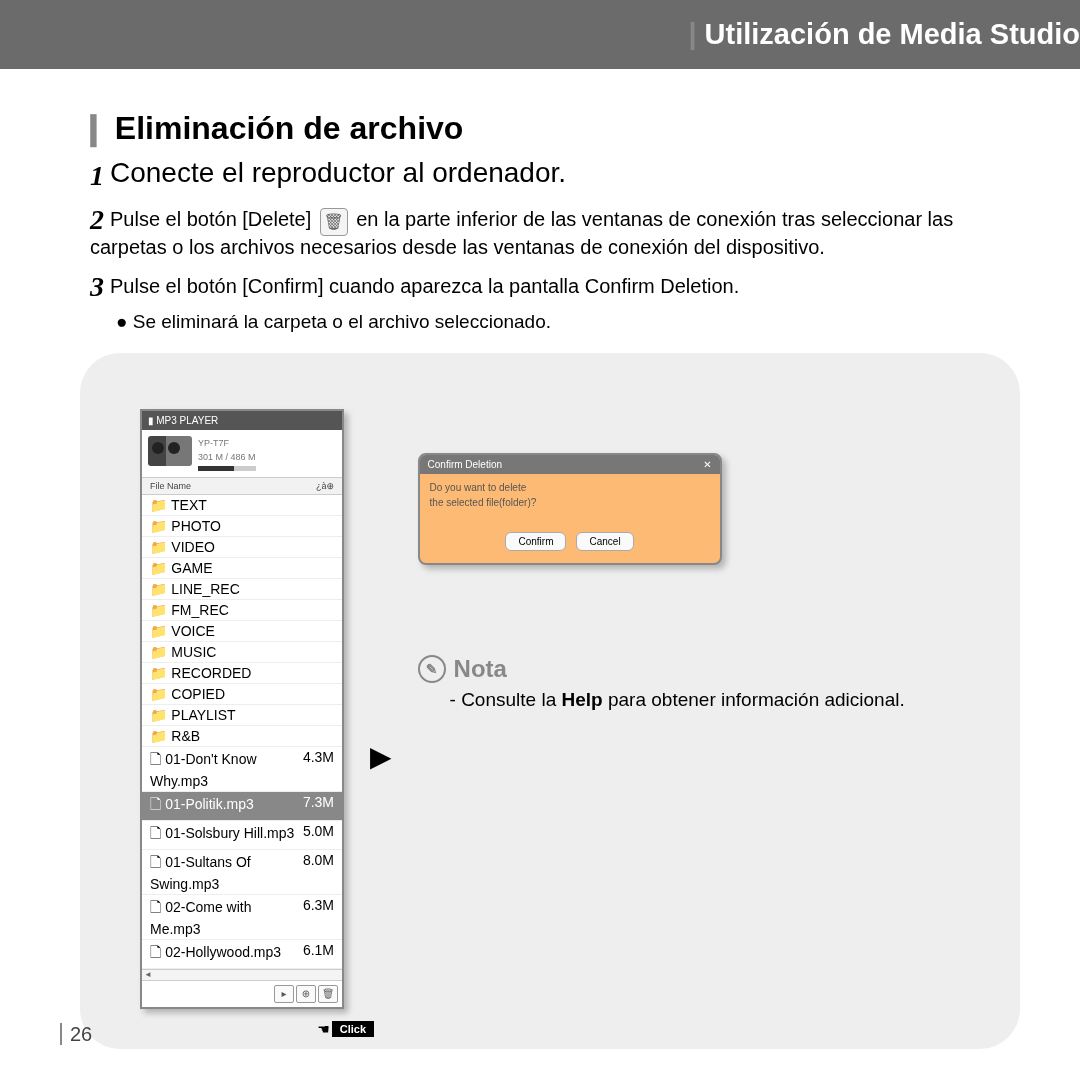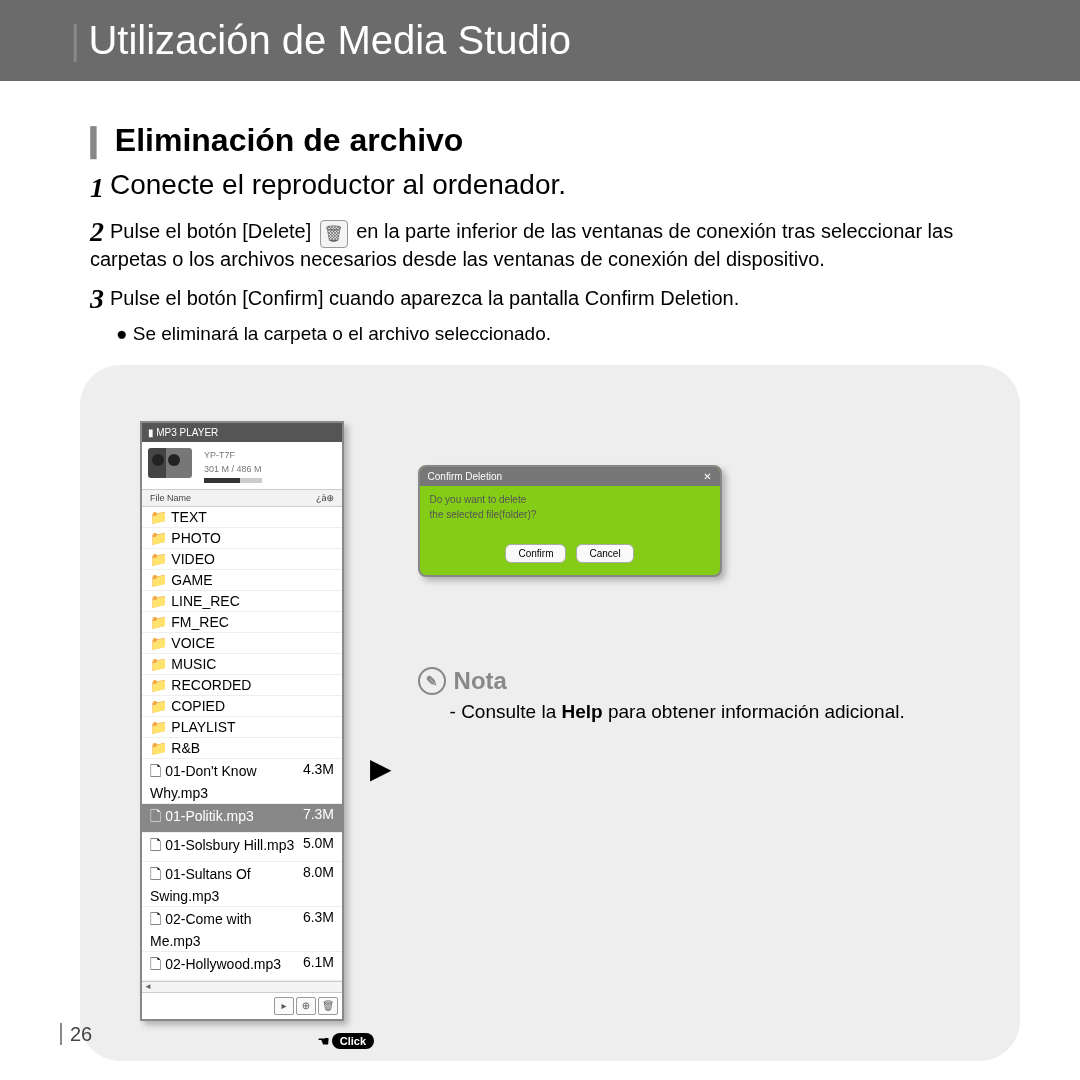--- a/index.html
+++ b/index.html
@@ -1,47 +1,47 @@
 <!DOCTYPE html>
 <html><head>
 <meta charset="utf-8">
 <style>
   html,body{margin:0;padding:0;width:1080px;height:1080px;font-family:Arial,Helvetica,sans-serif;background:#fff;color:#000;}
-  .hdr{background:#6b6b6b;color:#fff;font-size:40px;font-weight:normal;padding:18px 0 18px 70px;}
+  .hdr{background:#6b6b6b;color:#fff;font-size:29px;font-weight:bold;padding:18px 0 18px 70px;text-align:right;}
   .content{padding:20px 60px 0 80px;}
   .subhdr{font-size:32px;font-weight:bold;margin:20px 0 10px 0;}
   .pipe{color:#888;margin-right:8px;}
   .steps{margin-left:10px;}
   .step{margin:6px 0 12px 0;}
   .bnum{font-family:"Times New Roman",serif;font-style:italic;font-weight:bold;font-size:28px;margin-right:6px;vertical-align:-3px;}
   .stext{font-size:28px;}
   .stext2{font-size:20px;}
   .trash-btn{display:inline-block;width:26px;height:26px;border:1px solid #999;border-radius:4px;text-align:center;line-height:26px;vertical-align:middle;font-size:16px;margin:0 4px;background:#f4f4f4;color:#666;}
   .bullet-line{margin-left:26px;font-size:19px;margin-top:8px;}
   .figarea{background:#eee;border-radius:40px;margin:20px 0;padding:30px 30px 40px 60px;display:flex;gap:26px;position:relative;}
   .playerwin{width:200px;background:#fff;border:2px solid #888;box-shadow:4px 4px 6px rgba(0,0,0,.25);font-size:10px;margin-top:26px;}
   .ptitle{background:#555;color:#fff;padding:4px 6px;font-size:10px;}
-  .devbox{display:flex;gap:12px;padding:6px;border-bottom:1px solid #ccc;}
+  .devbox{display:flex;gap:6px;padding:6px;border-bottom:1px solid #ccc;}
   .devimg{width:44px;height:30px;background:linear-gradient(90deg,#444 40%,#777 40%);border-radius:3px;position:relative;}
   .devimg:before{content:"";position:absolute;left:4px;top:6px;width:12px;height:12px;border-radius:50%;background:#222;}
   .devimg:after{content:"";position:absolute;left:20px;top:6px;width:12px;height:12px;border-radius:50%;background:#222;}
   .devinfo{font-size:9px;color:#777;line-height:14px;}
   .flhdr{display:flex;justify-content:space-between;padding:3px 8px;background:#f2f2f2;border-bottom:1px solid #ccc;font-size:9px;color:#444;align-items:center;}
   .frow{display:flex;justify-content:space-between;padding:2px 8px;font-size:14px;border-bottom:1px solid #eee;}
   .frow.sel{background:#888;color:#fff;}
   .scrollspace{height:10px;background:#f4f4f4;border-top:1px solid #ccc;position:relative;}
   .scrollspace:before{content:"◄";position:absolute;left:2px;font-size:8px;color:#666;}
   .btnrow{display:flex;justify-content:flex-end;gap:2px;padding:4px;border-top:1px solid #ccc;}
   .mini{width:18px;height:16px;border:1px solid #999;border-radius:2px;font-size:10px;text-align:center;line-height:15px;background:#fafafa;color:#555;}
   .clickbadge{position:absolute;bottom:-28px;right:-30px;display:flex;align-items:center;gap:2px;}
-  .cbubble{background:#000;color:#fff;border-radius:8px;padding:2px 8px;font-size:11px;font-weight:bold;}
+  .cbubble{background:#000;color:#fff;border-radius:0;padding:2px 8px;font-size:11px;font-weight:bold;}
   .hand{font-size:14px;}
   .arrow{font-size:28px;align-self:center;margin-top:120px;}
   .rightcol{display:flex;flex-direction:column;gap:50px;flex:1;}
-  .dlg{width:300px;border:2px solid #888;border-radius:8px;background:#84cc16;box-shadow:4px 4px 6px rgba(0,0,0,.25);margin-top:70px;align-self:flex-start;}
+  .dlg{width:300px;border:2px solid #888;border-radius:8px;background:#fdba74;box-shadow:4px 4px 6px rgba(0,0,0,.25);margin-top:70px;align-self:flex-start;}
   .dlgtitle{background:#777;color:#fff;font-size:10px;padding:4px 8px;border-radius:6px 6px 0 0;display:flex;justify-content:space-between;}
   .dlgbody{padding:4px 10px 12px 10px;text-align:left;font-size:10px;color:#555;}
   .dlgbody p{margin:4px 0;}
   .dlgbtns{display:flex;justify-content:center;gap:10px;padding:8px 0 12px 0;}
   .dbtn{border:1px solid #aaa;border-radius:6px;padding:3px 12px;font-size:10px;background:#fafafa;}
   .note{color:#888;font-size:24px;font-weight:bold;display:flex;align-items:center;gap:8px;margin-top:40px;}
   .note-icon{width:24px;height:24px;border-radius:50%;border:2px solid #888;display:inline-flex;align-items:center;justify-content:center;font-size:14px;}
   .notetxt{font-size:19px;margin:6px 0 0 32px;}
   .page{position:absolute;left:60px;bottom:34px;font-size:20px;color:#444;}
   .page:before{content:"";display:inline-block;width:2px;height:22px;background:#888;vertical-align:-4px;margin-right:8px;}

